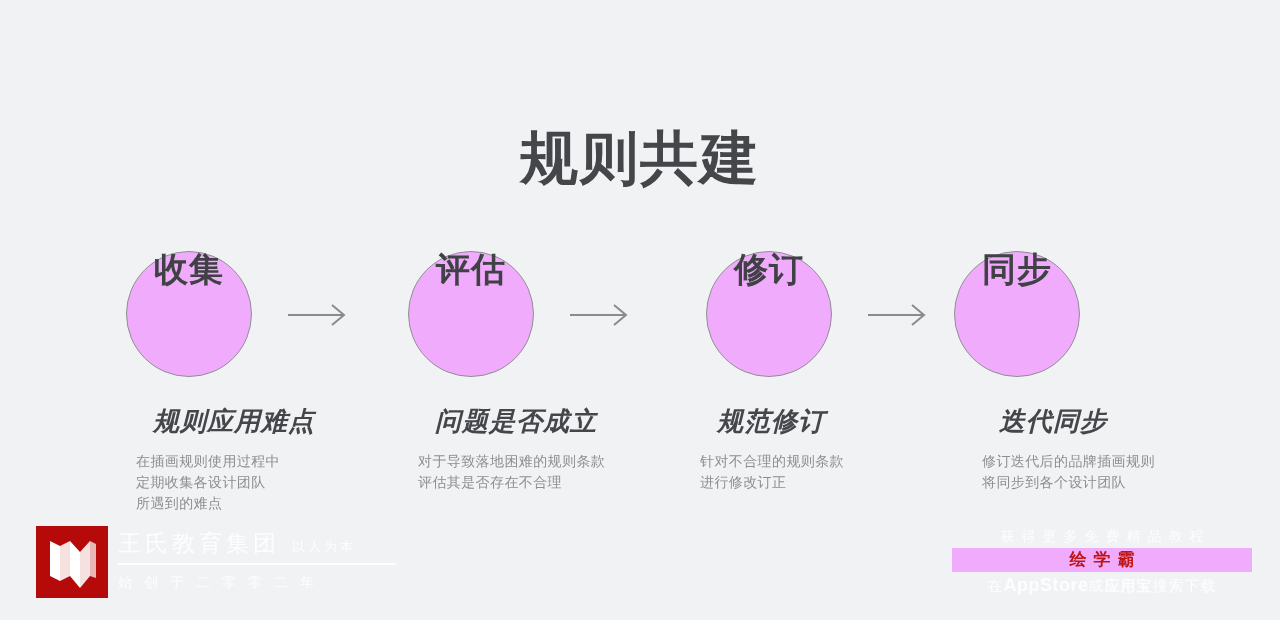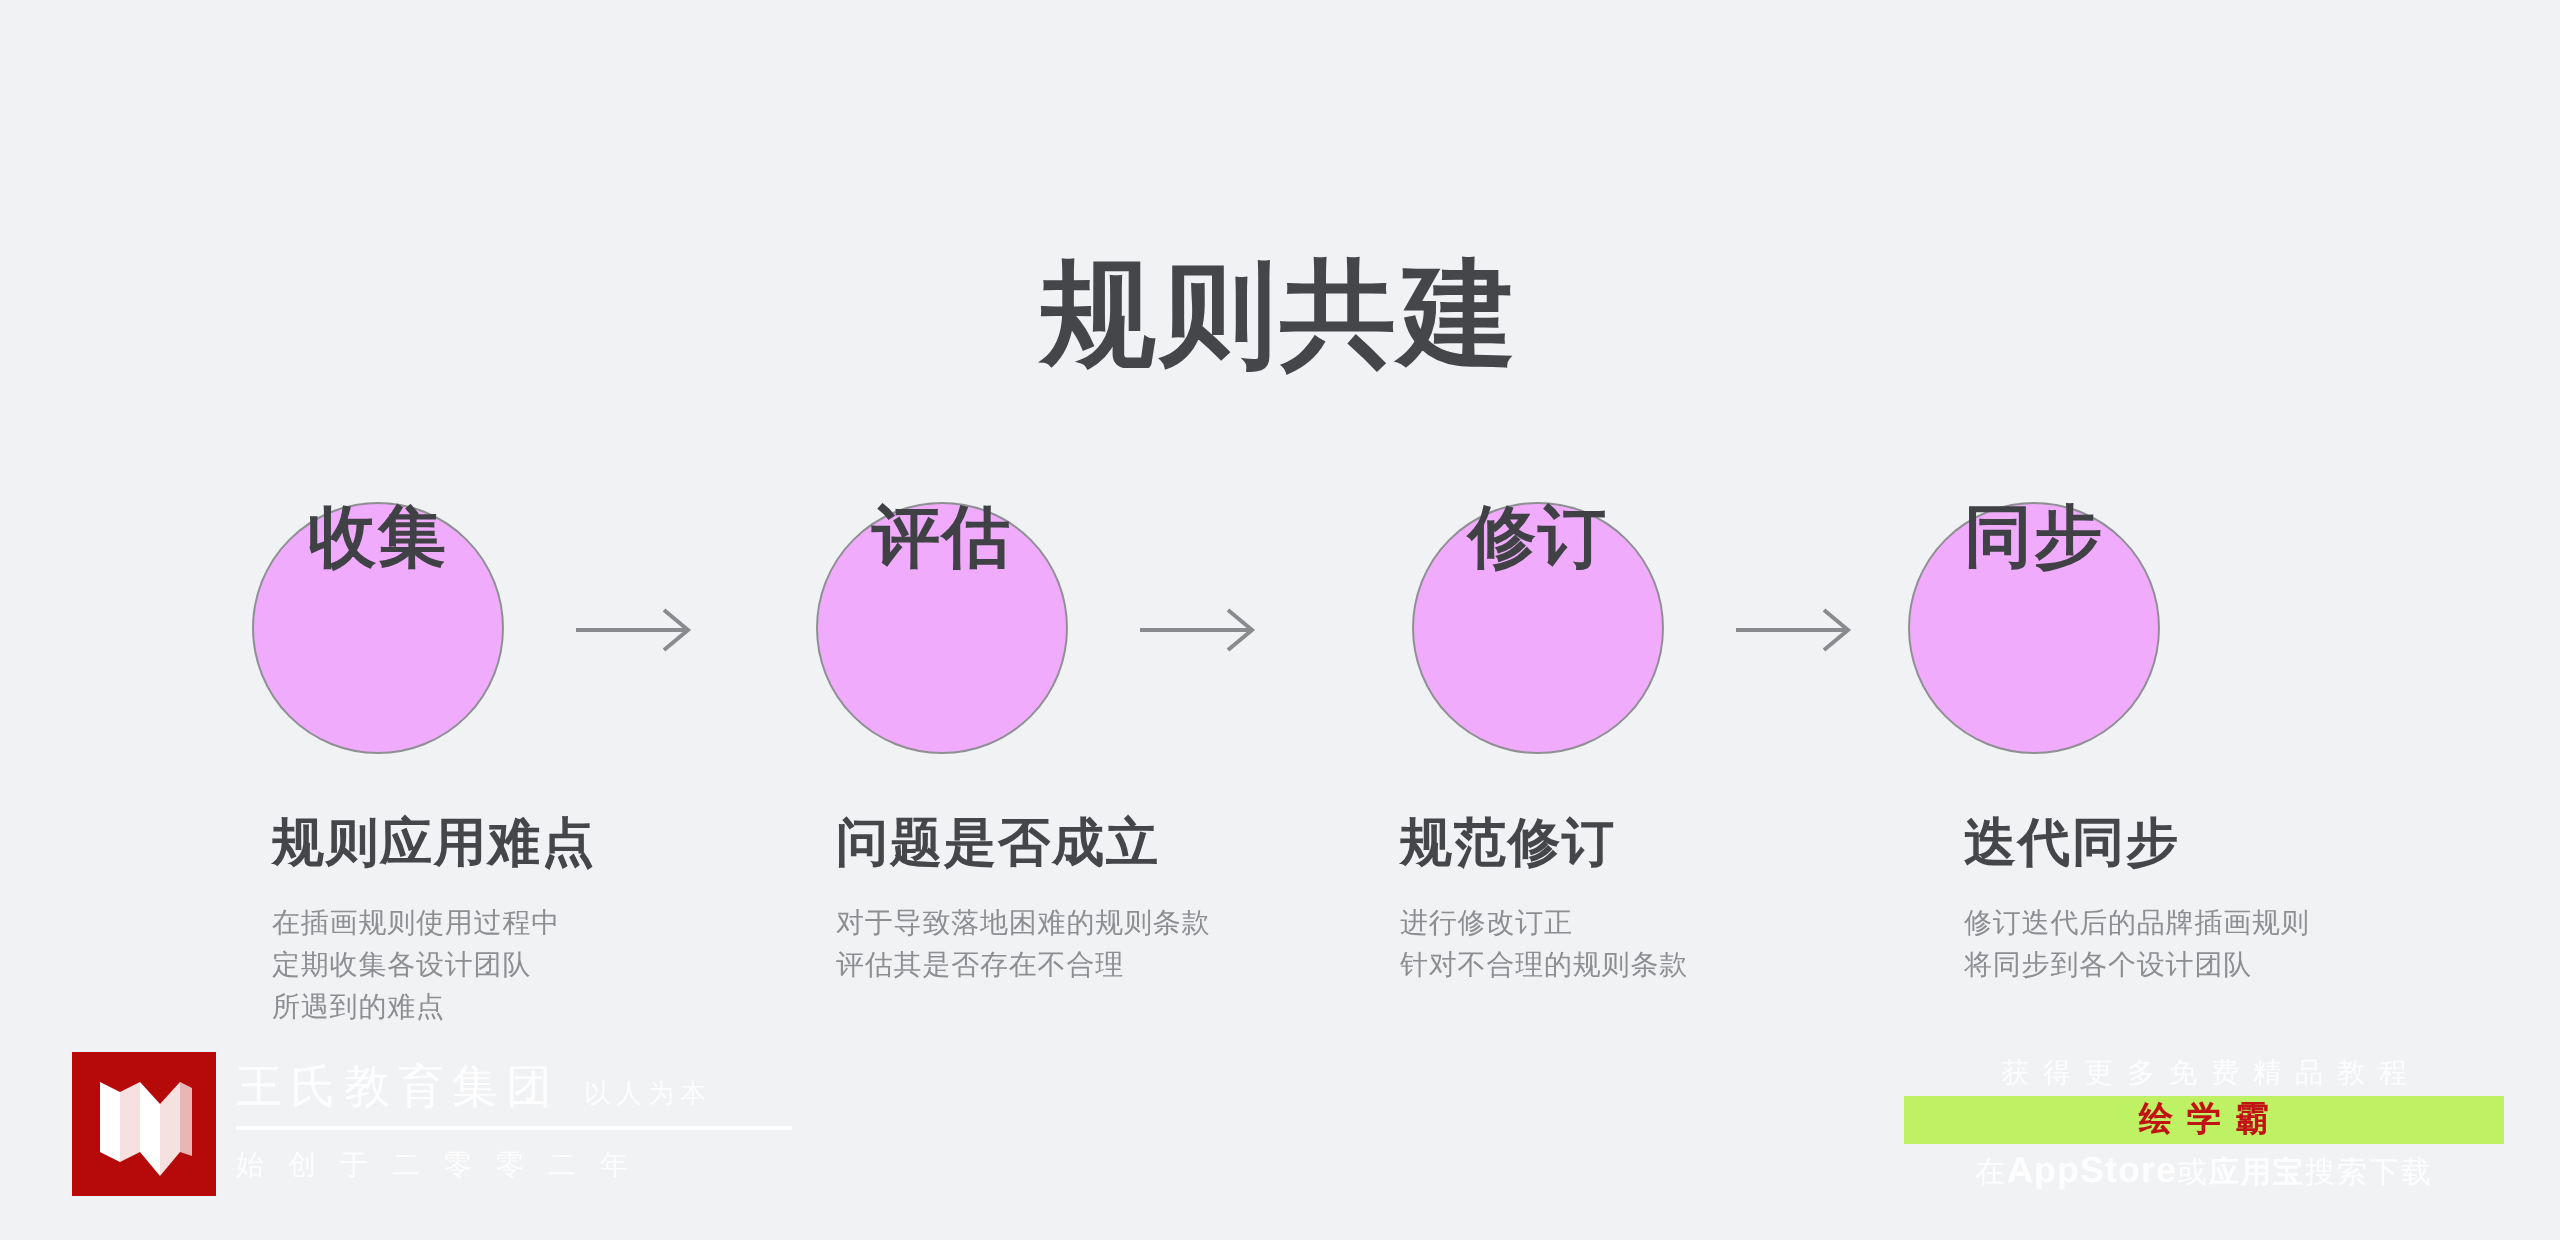--- a/index.html
+++ b/index.html
@@ -91,22 +91,23 @@
   .block.c1 { left: 282px; }
   .block.c2 { left: 564px; }
   .block.c3 { left: 846px; }
 
   .block-heading {
     font-size: 26px;
     font-weight: 700;
     color: #44464a;
     letter-spacing: 1px;
     line-height: 34px;
-    margin: 0 0 13px 0;
+    margin: 0 0 13px 17px;
     white-space: nowrap;
+    font-style: italic;
   }
   .block-body {
     font-size: 14px;
     color: #8d8e91;
     line-height: 21px;
     letter-spacing: 0.4px;
   }
   .block-body-line { display: block; white-space: nowrap; }
 
   
@@ -178,21 +179,21 @@
   }
   .wm-r-top {
     font-size: 14px;
     color: #ffffff;
     letter-spacing: 7px;
     line-height: 24px;
     opacity: 0.85;
     text-indent: 7px;
   }
   .wm-r-bar {
-    background: #bef264;
+    background: #f0abfc;
     height: 24px;
     display: flex;
     align-items: center;
     justify-content: center;
   }
   .wm-r-app {
     font-size: 17px;
     font-weight: 700;
     color: #c01414;
     letter-spacing: 7px;
@@ -276,22 +277,22 @@
     <div class="block-heading">问题是否成立</div>
     <div class="block-body">
       <span class="block-body-line">对于导致落地困难的规则条款</span>
       <span class="block-body-line">评估其是否存在不合理</span>
     </div>
   </div>
 
   <div class="block c2">
     <div class="block-heading">规范修订</div>
     <div class="block-body">
+      <span class="block-body-line">针对不合理的规则条款</span>
       <span class="block-body-line">进行修改订正</span>
-      <span class="block-body-line">针对不合理的规则条款</span>
     </div>
   </div>
 
   <div class="block c3">
     <div class="block-heading">迭代同步</div>
     <div class="block-body">
       <span class="block-body-line">修订迭代后的品牌插画规则</span>
       <span class="block-body-line">将同步到各个设计团队</span>
     </div>
   </div>

